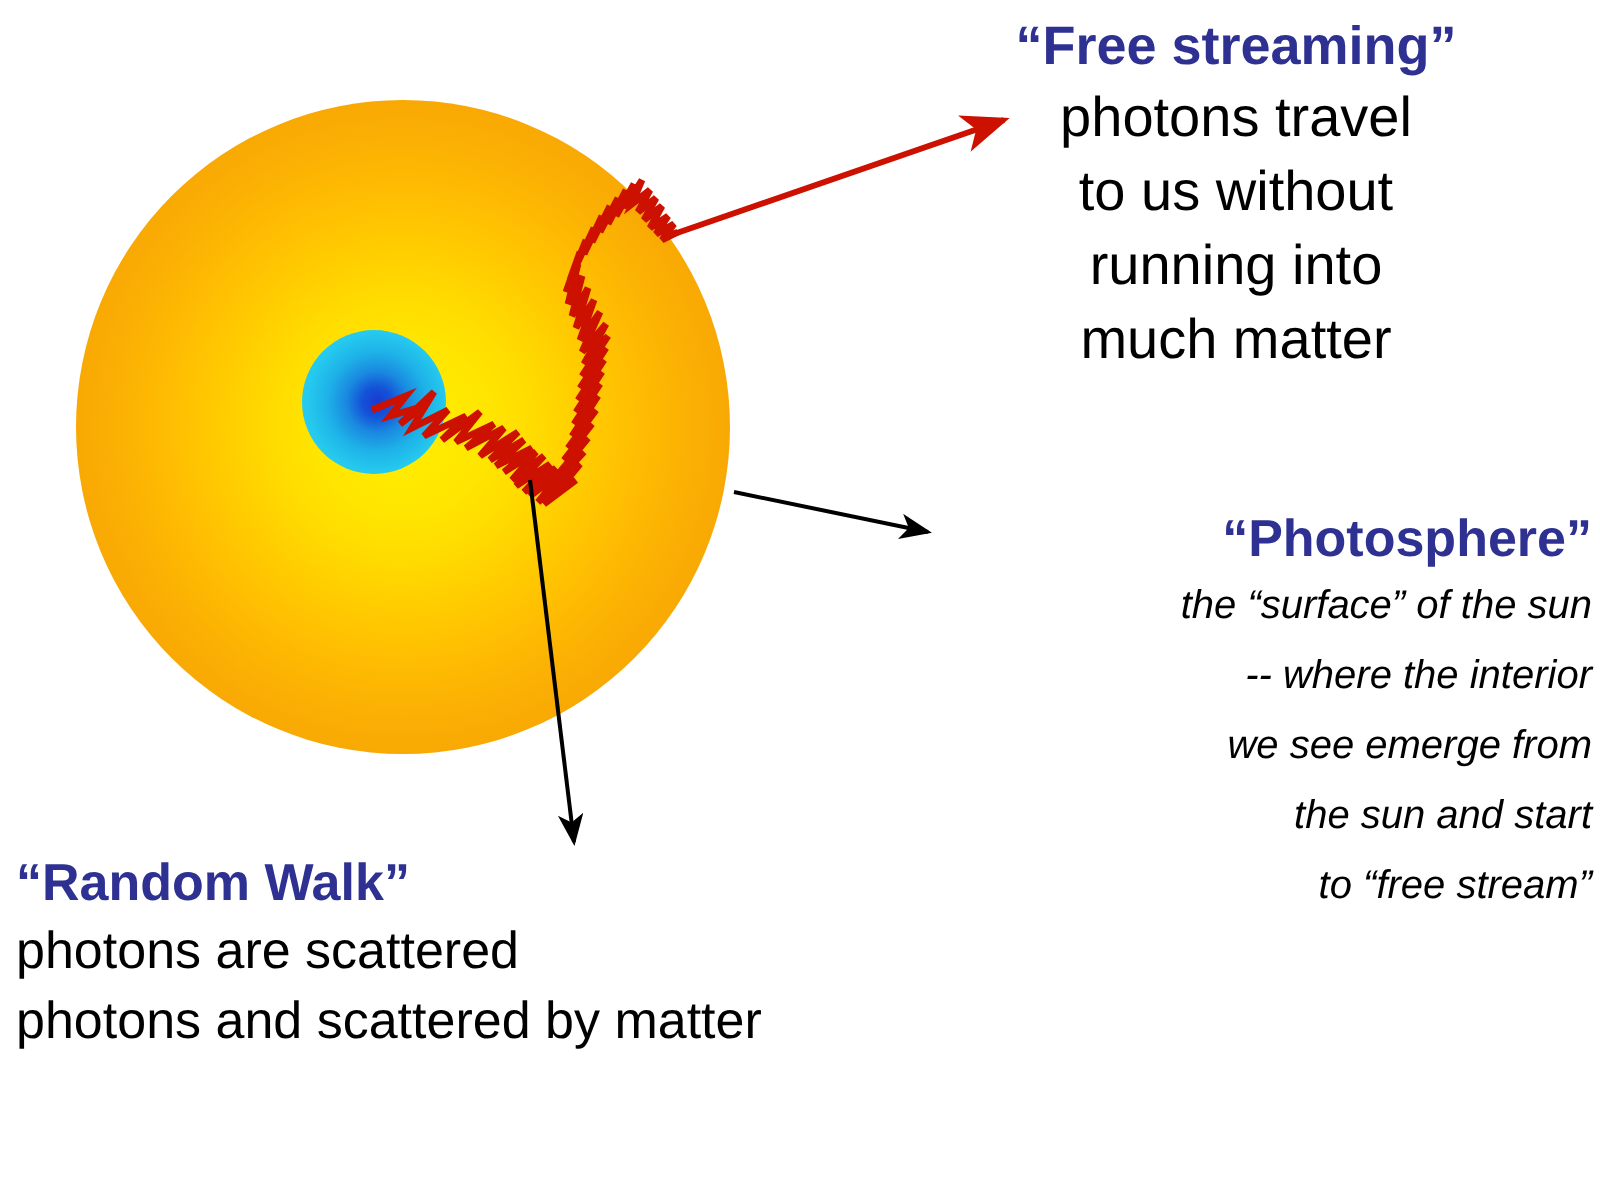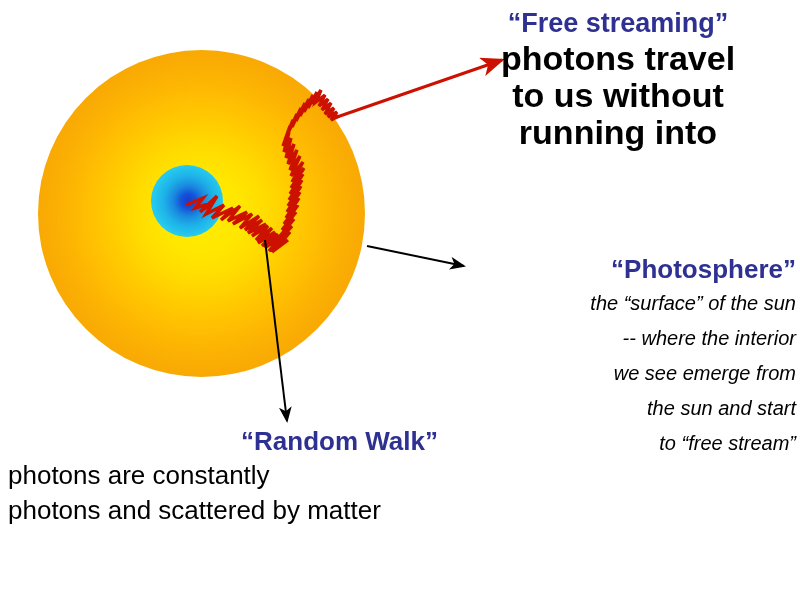--- a/index.html
+++ b/index.html
@@ -86,38 +86,38 @@
     white-space: nowrap;
   }
 
   #callout-free-streaming {
     left: 440px;
     top: 6px;
     width: 356px;
     text-align: center;
   }
   #callout-free-streaming .heading { font-size: 27px; line-height: 34px; }
-  #callout-free-streaming .body-line { font-size: 34px; line-height: 37px; font-weight: bold; }
+  #callout-free-streaming .body-line { font-size: 28px; line-height: 37px; }
 
   #callout-photosphere {
     left: 404px;
     top: 252px;
     width: 392px;
     text-align: right;
   }
   #callout-photosphere .heading { font-size: 26px; line-height: 34px; }
   #callout-photosphere .body-line { font-size: 20px; line-height: 35px; font-style: italic; }
 
   #callout-random-walk {
     left: 8px;
     top: 424px;
     width: 430px;
     text-align: left;
   }
-  #callout-random-walk .heading { font-size: 26px; line-height: 34px; text-align: right; }
+  #callout-random-walk .heading { font-size: 26px; line-height: 34px; }
   #callout-random-walk .body-line { font-size: 26px; line-height: 35px; }
 </style>
 </head>
 <body>
 
 <div id="stage">
 
   <div id="sun-figure">
     <div id="sun-disk"></div>
     <div id="sun-core"></div>
@@ -156,30 +156,31 @@
     <line x1="367" y1="246" x2="464" y2="266" stroke="#000000" stroke-width="2" marker-end="url(#arrow-black)"></line>
 
     <line x1="265" y1="240" x2="287" y2="421" stroke="#000000" stroke-width="2" marker-end="url(#arrow-black)"></line>
   </svg>
 
   <div class="callout" id="callout-free-streaming">
     <div class="heading">“Free streaming”</div>
     <div class="body-line">photons travel</div>
     <div class="body-line">to us without</div>
     <div class="body-line">running into</div>
+    <div class="body-line">much matter</div>
   </div>
 
   <div class="callout" id="callout-photosphere">
     <div class="heading">“Photosphere”</div>
     <div class="body-line">the “surface” of the sun</div>
     <div class="body-line">-- where the interior</div>
     <div class="body-line">we see emerge from</div>
     <div class="body-line">the sun and start</div>
     <div class="body-line">to “free stream”</div>
   </div>
 
   <div class="callout" id="callout-random-walk">
     <div class="heading">“Random Walk”</div>
-    <div class="body-line">photons are constantly</div>
+    <div class="body-line">photons are scattered</div>
     <div class="body-line">photons and scattered by matter</div>
   </div>
 
 </div>
 
 </body></html>

